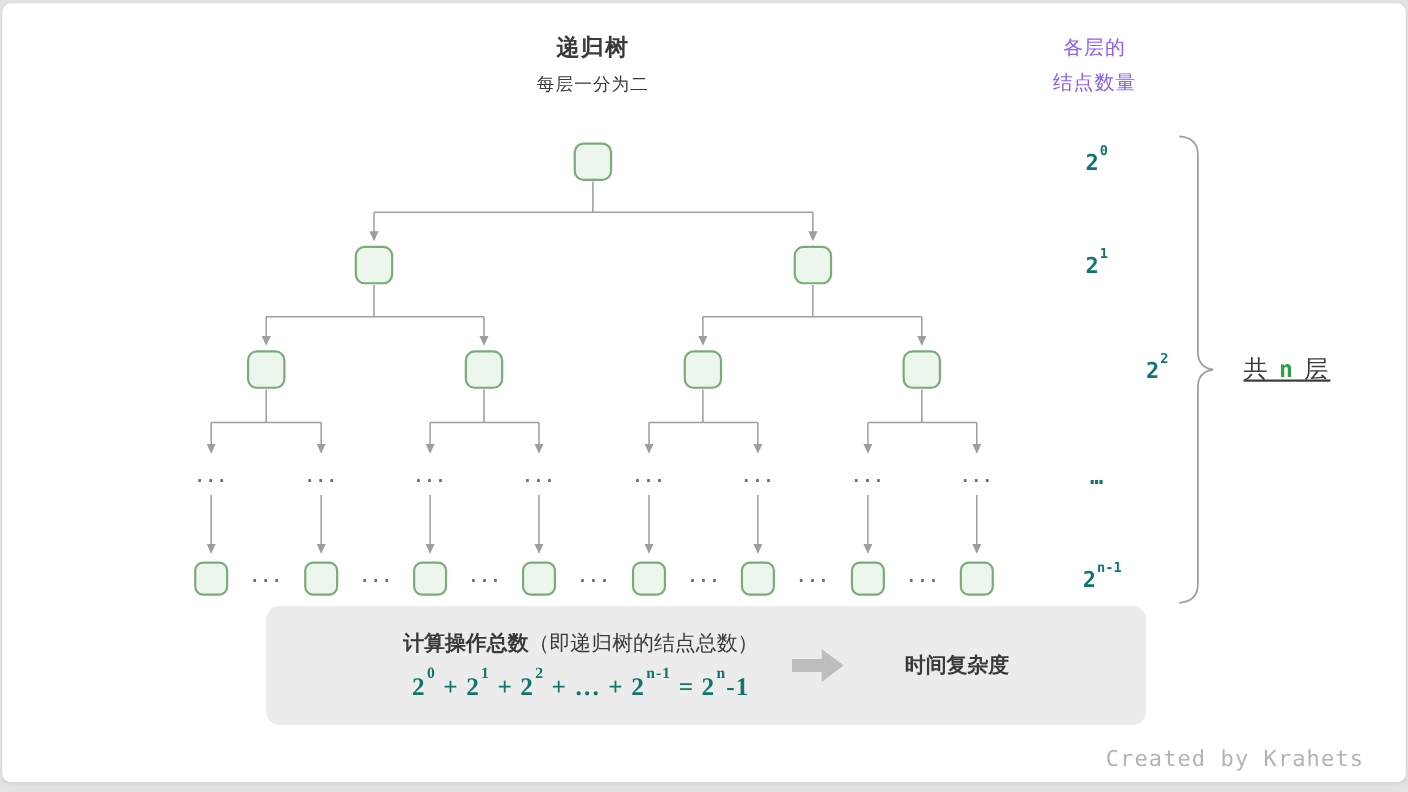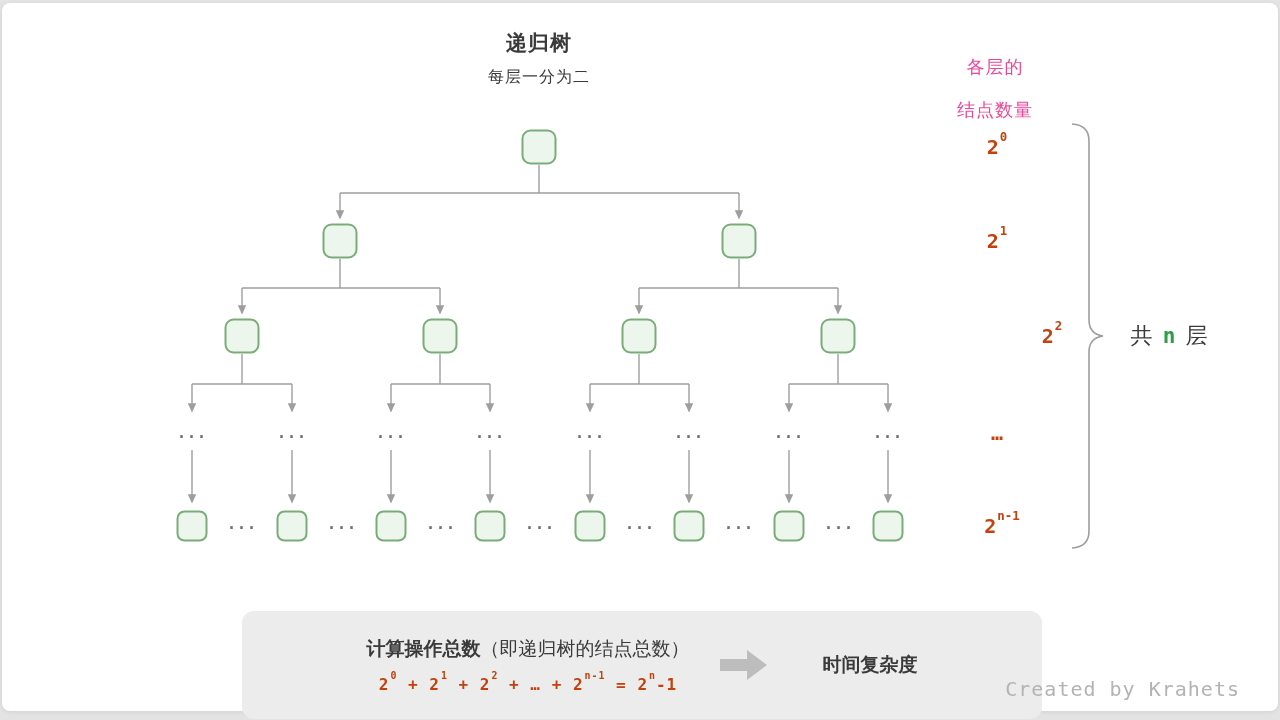--- a/index.html
+++ b/index.html
@@ -2,50 +2,50 @@
 <html><head>
 <meta charset="utf-8">
 <style>
   html,body{margin:0;padding:0;}
   body{width:1280px;height:720px;background:#e3e3e3;font-family:"Liberation Sans",sans-serif;overflow:hidden;}
   .stage{position:relative;width:1280px;height:720px;}
   .card{position:absolute;left:2px;right:2px;top:3px;bottom:9px;background:#ffffff;border-radius:8px;box-shadow:0 1px 4px rgba(0,0,0,.08);}
   .abs-c{position:absolute;transform:translate(-50%,-50%);white-space:nowrap;}
   .title{font-size:21px;font-weight:700;color:#3a3a3a;letter-spacing:1px;}
   .subtitle{font-size:16px;color:#3a3a3a;letter-spacing:1px;}
-  .right-head{font-size:18px;color:#ec4899;letter-spacing:1px;margin-top:24px;}
+  .right-head{font-size:18px;color:#8b5cf6;letter-spacing:1px;}
   .node{position:absolute;width:35px;height:35px;box-sizing:border-box;border:2px solid #7aac7a;background:#edf6ed;border-radius:9px;transform:translate(-50%,-50%);}
   .node.small{width:31px;height:31px;border-radius:8px;}
   .dots{color:#6e6e6e;font-family:"DejaVu Sans Mono",monospace;font-weight:700;font-size:15px;letter-spacing:1px;}
   .m{font-family:"DejaVu Sans Mono",monospace;font-weight:700;}
-  .green{color:#c2410c;}
+  .green{color:#0f766e;}
   .lvl{font-size:20px;}
   .lvl sup, .formula sup, .red sup{font-size:0.62em;position:relative;top:-0.5em;margin-left:1px;}
   .brace-label{font-size:22px;color:#3a3a3a;letter-spacing:2px;}
   .brace-label .n{font-family:"DejaVu Sans Mono",monospace;font-weight:700;color:#2f9e44;font-size:21px;}
-  .panel{position:absolute;left:240px;top:608px;width:800px;height:108px;background:#ececec;border-radius:12px;display:flex;align-items:center;justify-content:center;gap:30px;}
+  .panel{position:absolute;left:240px;top:548px;width:800px;height:108px;background:#ececec;border-radius:12px;display:flex;align-items:center;justify-content:center;gap:30px;}
   .panel-col{display:flex;flex-direction:column;align-items:center;gap:13px;}
   .panel-title{font-size:19px;color:#3a3a3a;}
   .panel-title .b{font-weight:700;}
-  .formula{font-size:16px;letter-spacing:1px;}
+  .formula{font-size:23px;letter-spacing:1px;font-family:Liberation Serif, serif;}
   .red{color:#e5322d;font-size:21px;font-weight:700;letter-spacing:1px;}
   .red .mono{font-family:"DejaVu Sans Mono",monospace;}
   .footer{position:absolute;right:38px;top:674px;font-family:"DejaVu Sans Mono",monospace;font-size:20px;color:#b3b3b3;letter-spacing:1px;}
   svg.layer{position:absolute;left:0;top:0;}
 </style>
 </head>
 <body>
 
 <div class="stage">
   <div class="card">
 
     <div class="abs-c title" style="left:537px;top:40px;">递归树</div>
     <div class="abs-c subtitle" style="left:537px;top:74px;">每层一分为二</div>
     <div class="abs-c right-head" style="left:993px;top:40px;">各层的</div>
-    <div class="abs-c right-head" style="left:993px;top:83px;">结点数量</div>
+    <div class="abs-c right-head" style="left:993px;top:72px;">结点数量</div>
 
     <svg class="layer" width="1280" height="720">
       <defs>
         <marker id="arw" markerWidth="8" markerHeight="8" refX="5.5" refY="3" orient="auto">
           <path d="M0,0 L6.5,3 L0,6 z" fill="#9e9e9e"></path>
         </marker>
       </defs>
       <g stroke="#9e9e9e" stroke-width="1.4" fill="none">
 
         <path d="M537 162 L537 190"></path>
@@ -124,21 +124,21 @@
     <div class="abs-c dots" style="left:638px;top:521px;">...</div>
     <div class="abs-c dots" style="left:737px;top:521px;">...</div>
     <div class="abs-c dots" style="left:837px;top:521px;">...</div>
 
     <div class="abs-c m green lvl" style="left:995px;top:144px;"><span>2</span><sup>0</sup></div>
     <div class="abs-c m green lvl" style="left:995px;top:238px;"><span>2</span><sup>1</sup></div>
     <div class="abs-c m green lvl" style="left:1050px;top:333px;"><span>2</span><sup>2</sup></div>
     <div class="abs-c m green lvl" style="left:995px;top:430px;">…</div>
     <div class="abs-c m green lvl" style="left:1000px;top:523px;"><span>2</span><sup>n-1</sup></div>
 
-    <div class="abs-c brace-label" style="left:1168px;top:333px;">
+    <div class="abs-c brace-label" style="left:1168px;top:333px;text-decoration:underline;">
       <span>共</span>
       <span class="n">n</span>
       <span>层</span>
     </div>
 
     <div class="panel">
       <div class="panel-col">
         <div class="panel-title">
           <span class="b">计算操作总数</span><span>（即递归树的结点总数）</span>
         </div>

